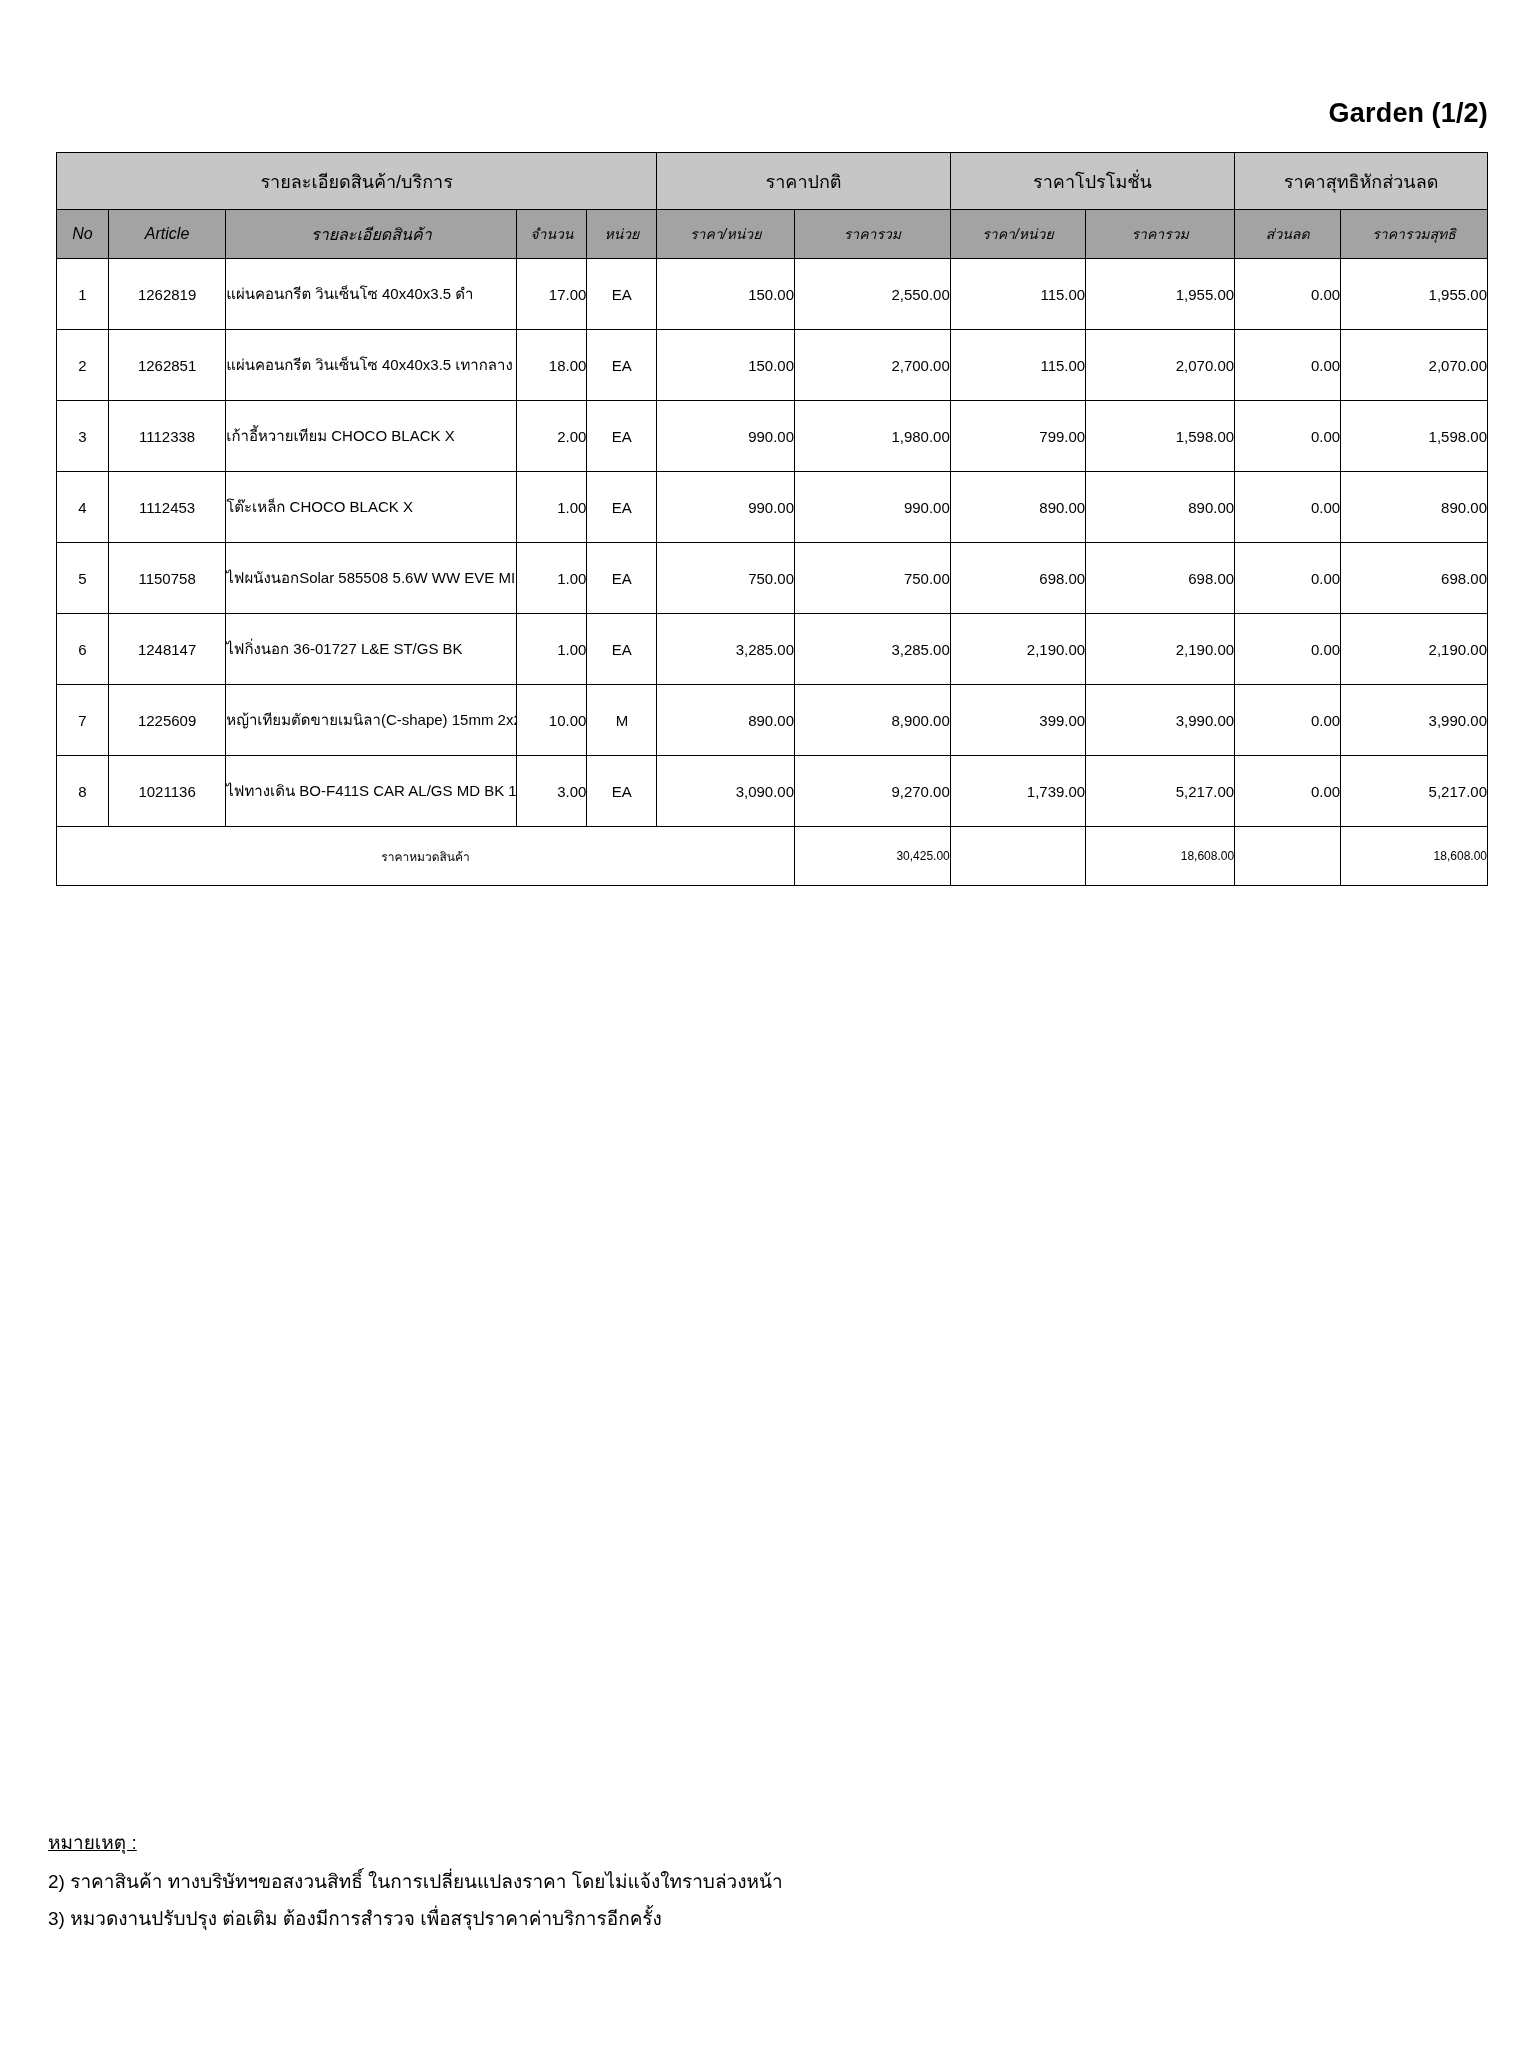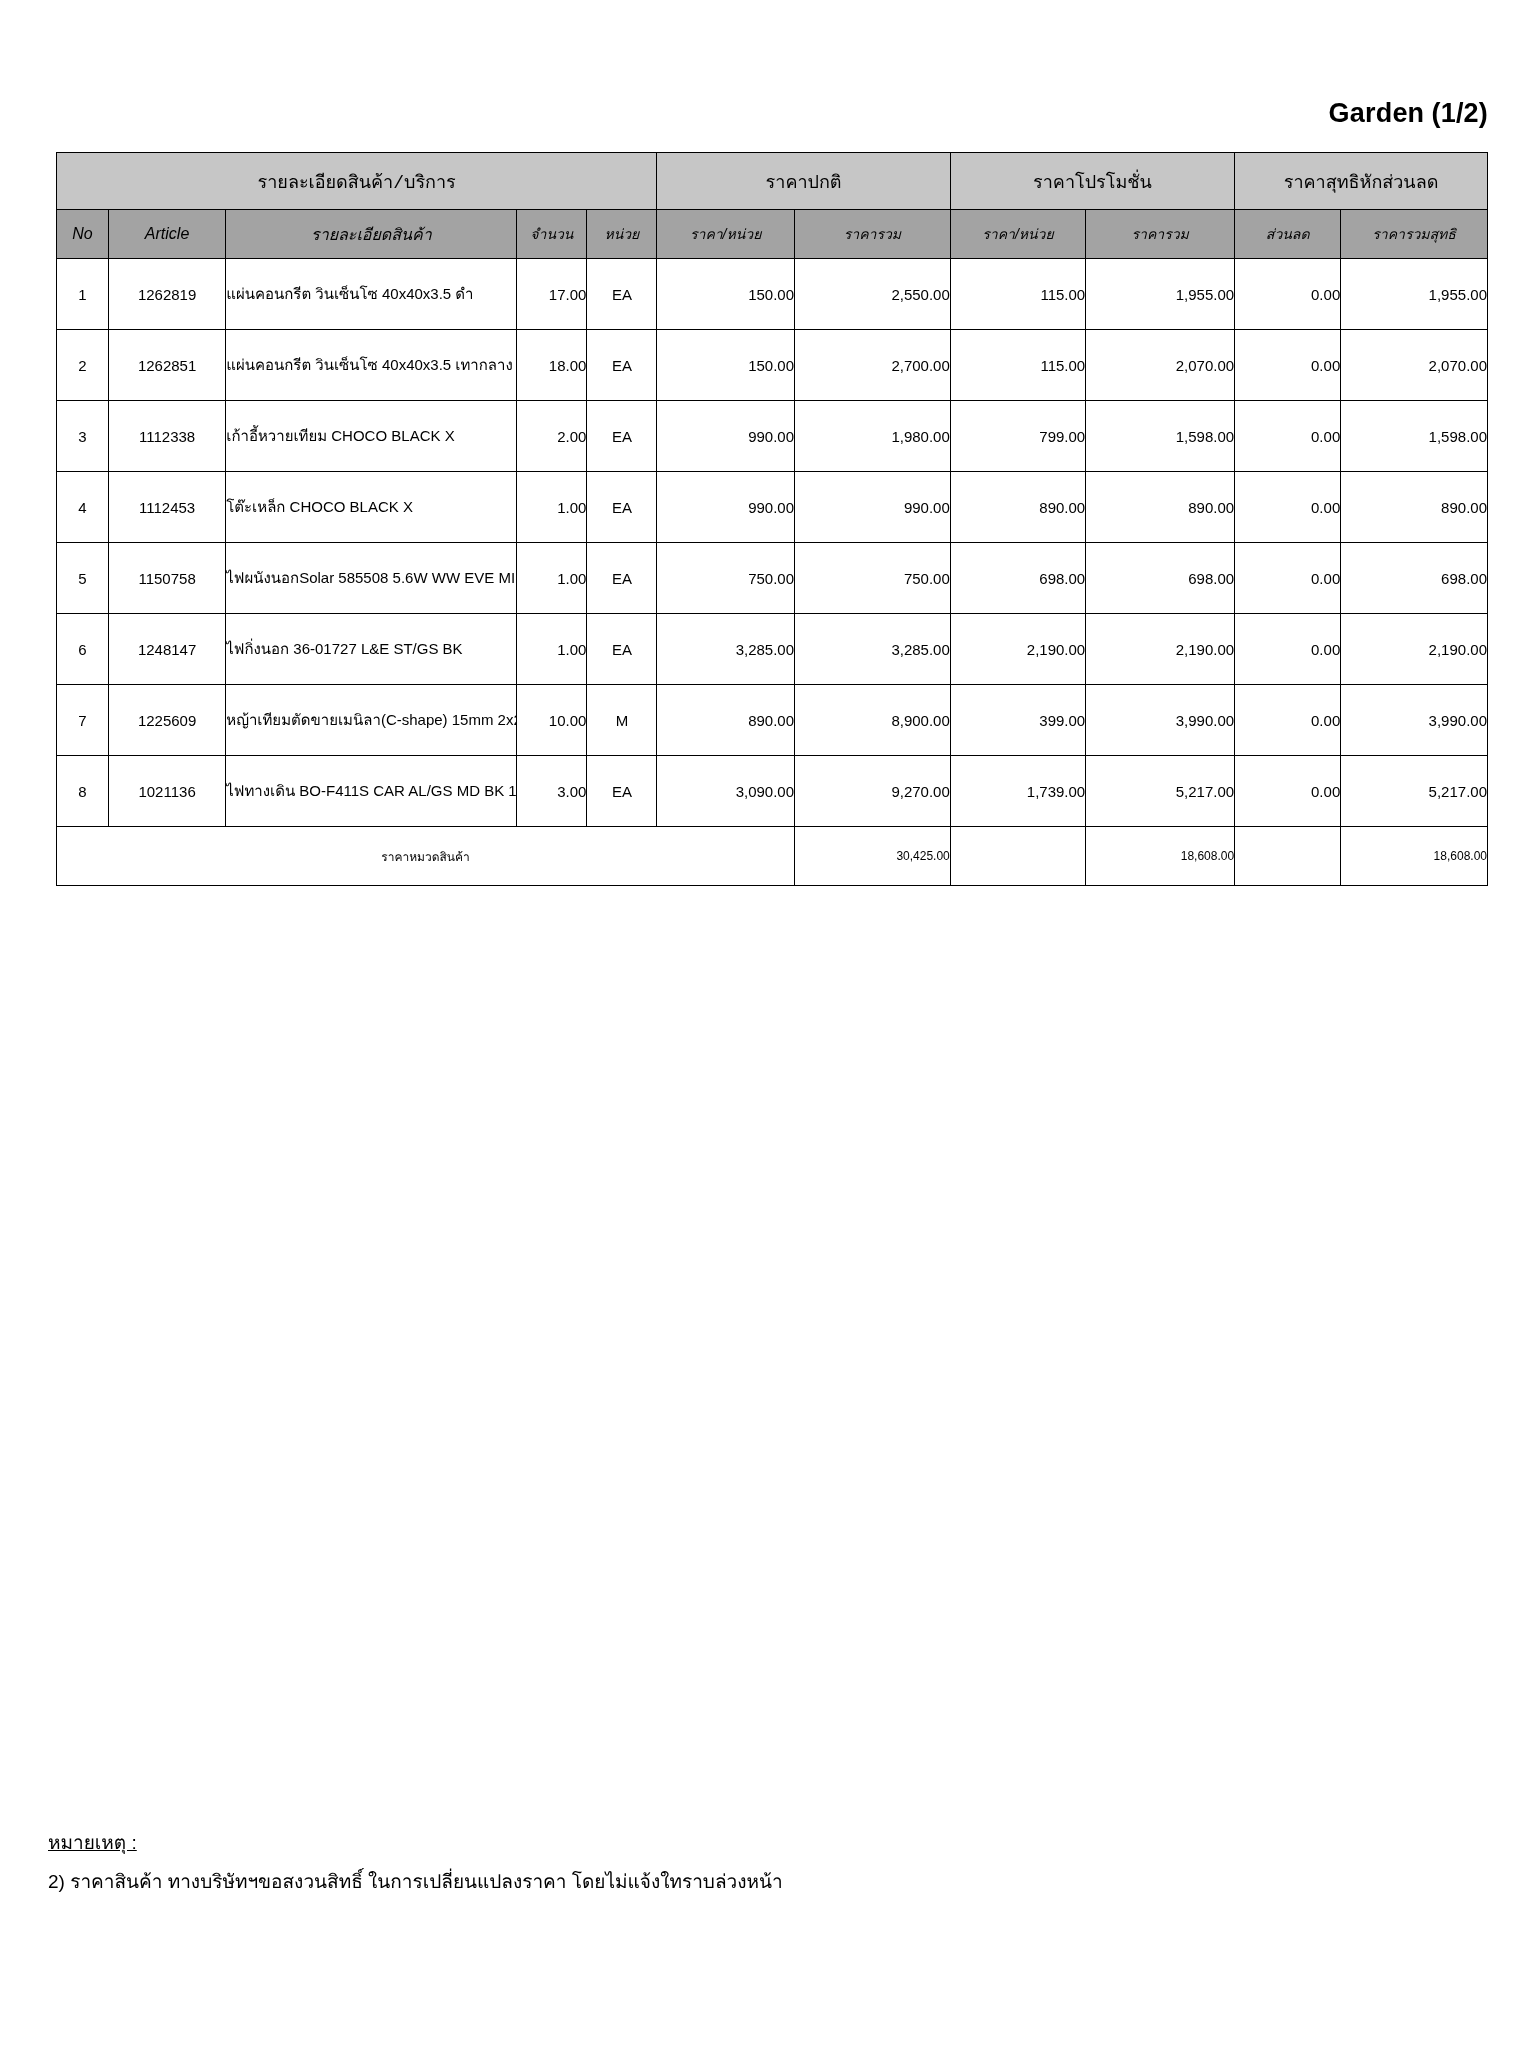--- a/index.html
+++ b/index.html
@@ -60,21 +60,20 @@
     border: 1px solid #000000;
     padding: 0;
     vertical-align: middle;
   }
   .grp-head th {
     background: #c6c6c6;
     height: 56px;
     font-size: 18px;
     font-weight: normal;
     text-align: center;
-    font-family: Liberation Mono, monospace;
   }
   .col-head td {
     height: 48px;
     font-size: 16px;
     text-align: center;
     font-weight: normal;
     background: #a3a3a3;
     font-style: italic;
   }
   .col-head td.small {
@@ -297,15 +296,16 @@
           <td></td>
           <td class="r">18,608.00</td>
         </tr>
       </tfoot>
     </table>
   </div>
 
   <div class="notes">
     <div class="notes-title">หมายเหตุ :</div>
     <div class="note-line">2) ราคาสินค้า ทางบริษัทฯขอสงวนสิทธิ์ ในการเปลี่ยนแปลงราคา โดยไม่แจ้งใทราบล่วงหน้า</div>
+    <div class="note-line">3) หมวดงานปรับปรุง ต่อเติม ต้องมีการสำรวจ เพื่อสรุปราคาค่าบริการอีกครั้ง</div>
   </div>
 
 </div>
 
 </body></html>

